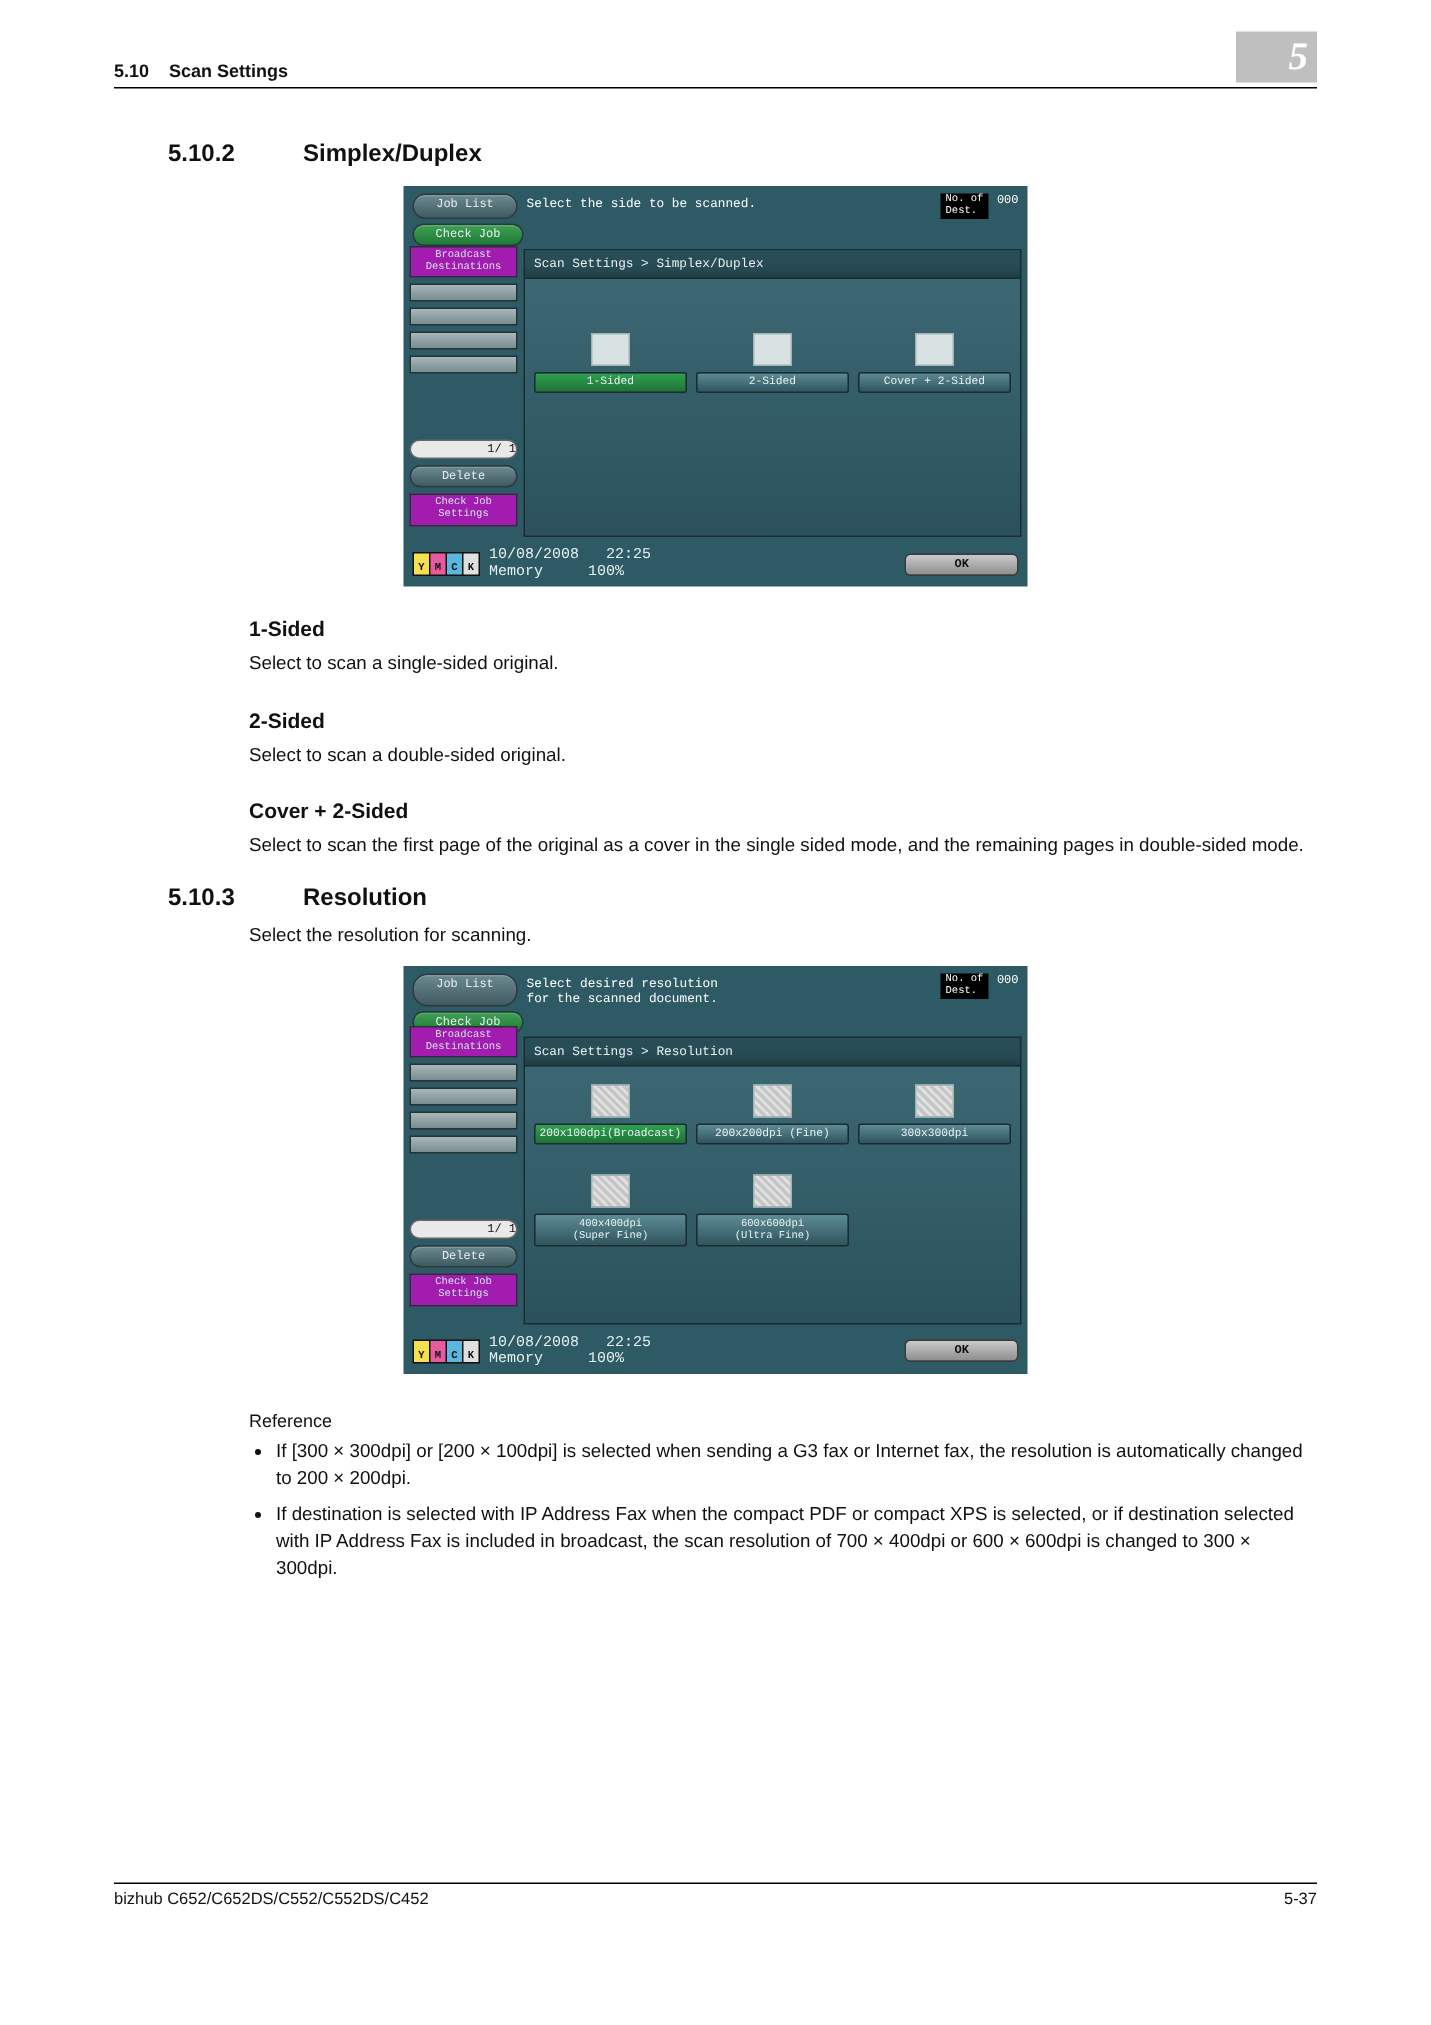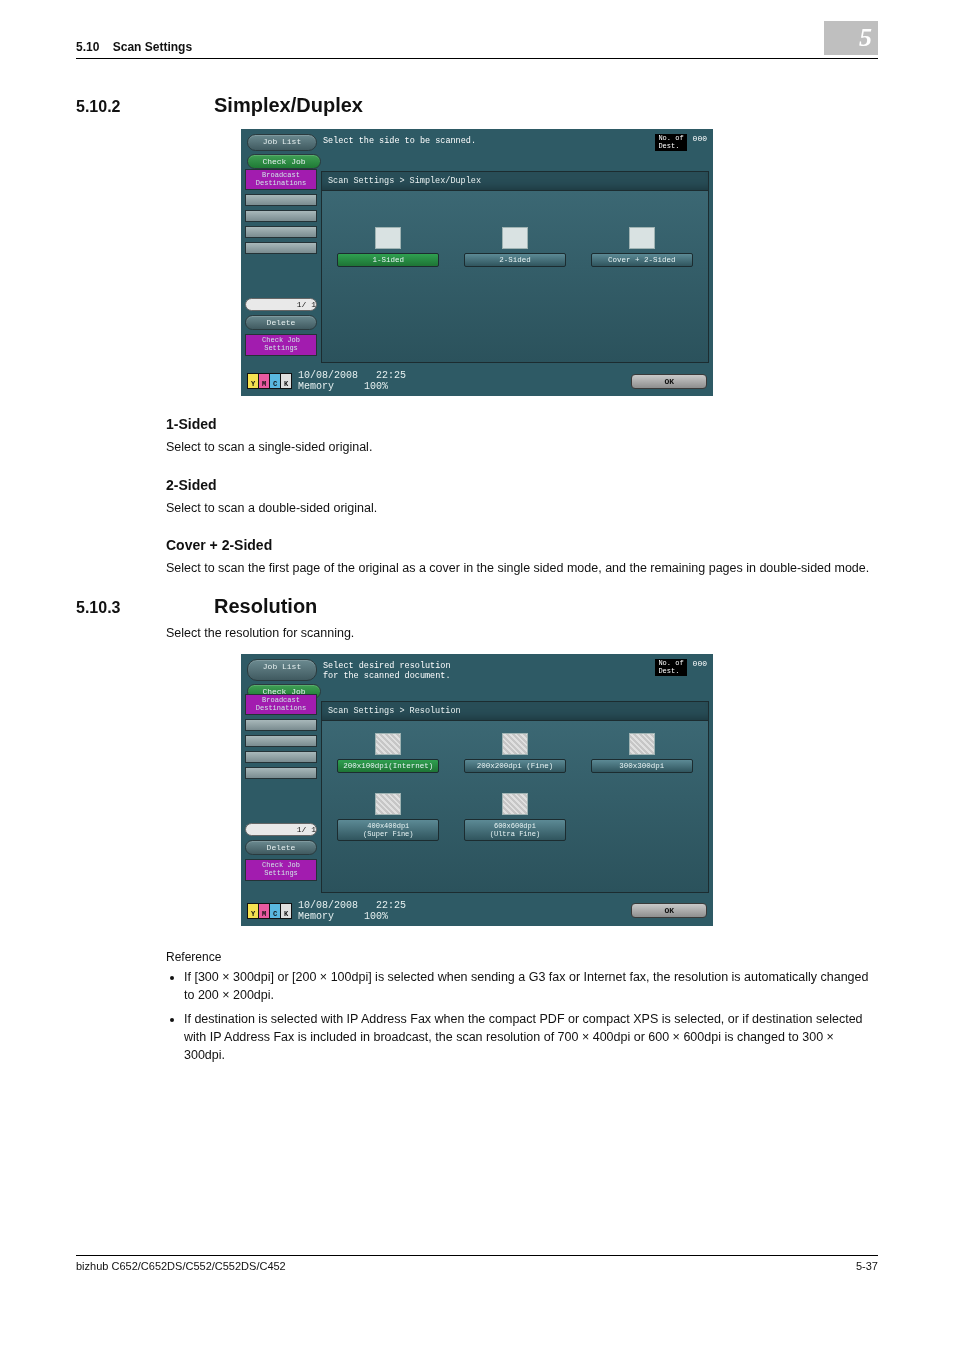--- a/index.html
+++ b/index.html
@@ -45,45 +45,45 @@
   .sec-row {
     display: flex;
     align-items: baseline;
     margin-top: 18px;
   }
   .sec-num {
     width: 90px;
     font-weight: bold;
     font-size: 16px;
     flex: none;
+    margin-left: 36px;
   }
   .sec-title {
     font-weight: bold;
-    font-size: 20px;
-    margin-left: 48px;
+    font-size: 16px;
   }
   .body-col {
     margin-left: 90px;
     font-size: 12.5px;
     line-height: 1.45;
   }
   .body-col p { margin: 6px 0 10px 0; }
   .subhead {
     font-weight: bold;
     font-size: 14px;
     margin-top: 20px;
     margin-left: 90px;
   }
   .screenshot-wrap {
     display: flex;
     justify-content: center;
     margin: 12px 0 6px 0;
   }
   .screenshot {
-    width: 472px;
+    width: 416px;
     background: #2e5a65;
     font-family: "Courier New", monospace;
     font-size: 9px;
     color: #e8f0f0;
     position: relative;
   }
   .ss-topbar {
     display: flex;
     padding: 5px 6px 3px 6px;
     gap: 6px;
@@ -408,21 +408,21 @@
         <div class="pill-btn">Delete</div>
         <div class="meta" style="white-space:pre;">Check Job
 Settings</div>
       </div>
 
       <div class="ss-main">
         <div class="ss-breadcrumb">Scan Settings &gt; Resolution</div>
         <div class="ss-options two-rows">
           <div class="opt">
             <div class="icon hatch"></div>
-            <div class="lbl sel">200x100dpi(Internet)</div>
+            <div class="lbl sel">200x100dpi(Broadcast)</div>
           </div>
           <div class="opt">
             <div class="icon hatch"></div>
             <div class="lbl">200x200dpi (Fine)</div>
           </div>
           <div class="opt">
             <div class="icon hatch"></div>
             <div class="lbl">300x300dpi</div>
           </div>
           <div class="opt">

